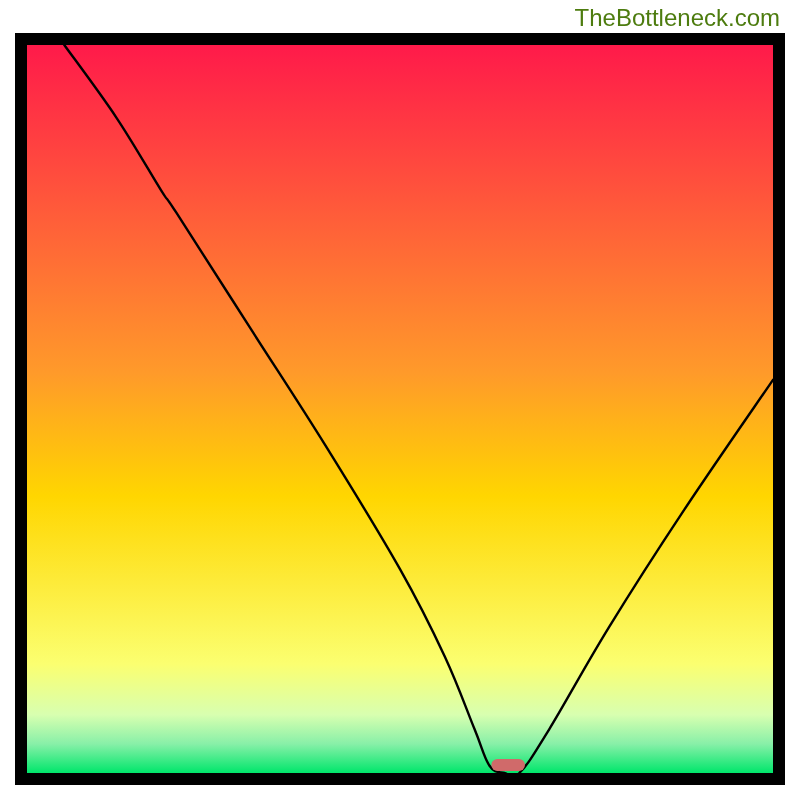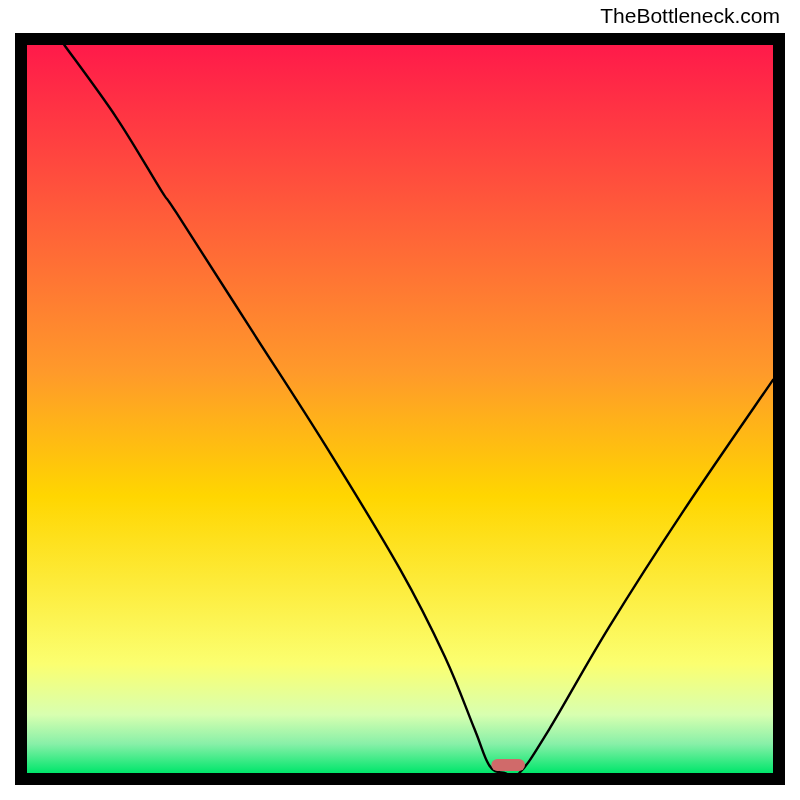--- a/index.html
+++ b/index.html
@@ -11,22 +11,22 @@
   .frame {
     width: 800px;
     height: 800px;
     position: relative;
     background: #fff;
   }
   .watermark {
     position: absolute;
     top: 4px;
     right: 20px;
-    font-size: 21px;
-    color: #000000;
+    font-size: 24px;
+    color: #4d7c0f;
     font-weight: 400;
     letter-spacing: 0px;
     margin-left: 36px;
   }
   .plot {
     position: absolute;
     left: 15px;
     top: 33px;
     width: 770px;
     height: 752px;

